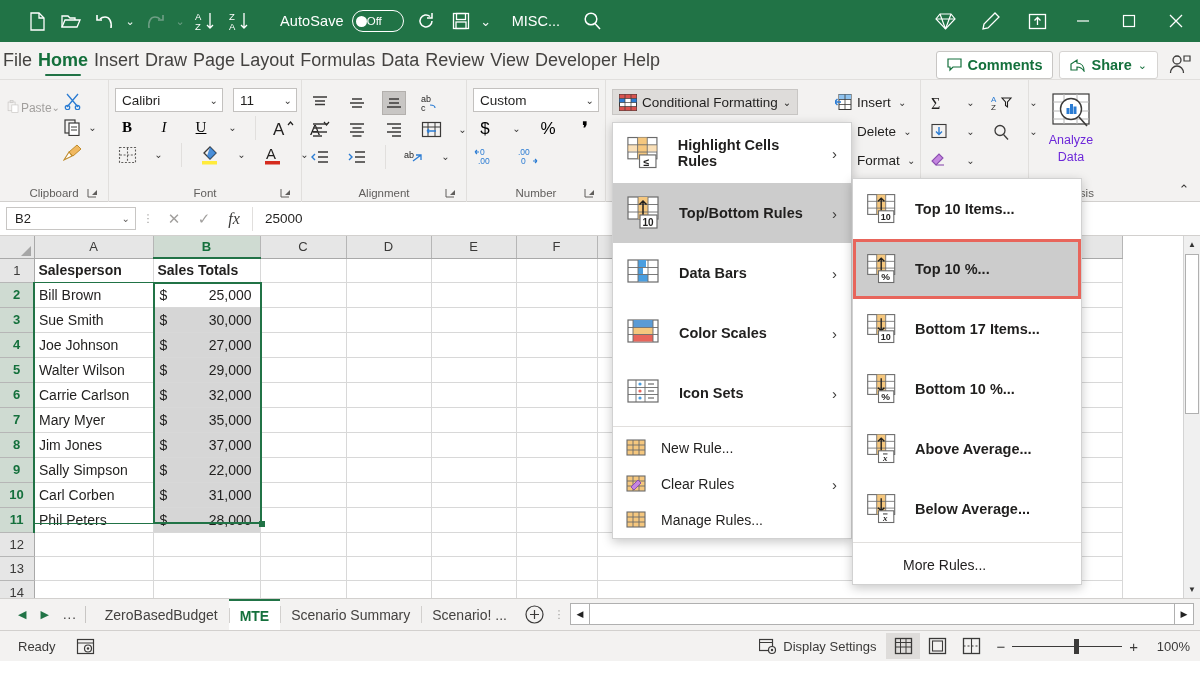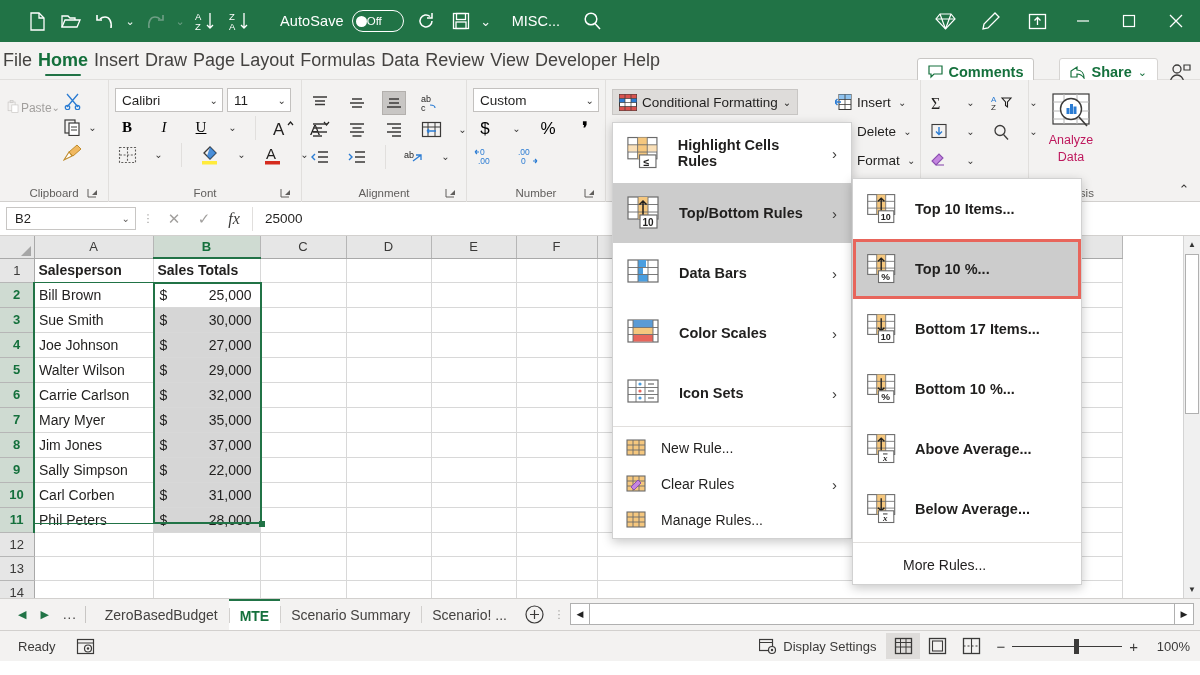--- a/index.html
+++ b/index.html
@@ -47,27 +47,27 @@
   }
   .rtab {
     display: flex; align-items: center; padding: 0 3px; font-size: 18px;
     color: #444240; position: relative; cursor: default;
   }
   .rtab.active { color: #14703c; font-weight: bold; }
   .rtab.active::after {
     content: ""; position: absolute; left: 10px; right: 10px; bottom: 3px;
     height: 2.5px; background: #217346; border-radius: 2px;
   }
-  .tab-right { position: absolute; right: 4px; top: 16px; bottom: 0; display: flex; align-items: flex-start; gap: 6px; }
+  .tab-right { position: absolute; right: 4px; top: 16px; bottom: 0; display: flex; align-items: flex-end; gap: 6px; }
   .pillbtn {
     display: flex; align-items: center; gap: 6px; font-size: 14.5px; font-weight: bold;
     color: #14703c; border: 1px solid #c8c6c4; background: #fff; border-radius: 3px;
     padding: 4px 10px; height: 28px;
   }
-  .pillbtn.plain { border-color: #d6d4d2; margin-left: 19px; }
+  .pillbtn.plain { border-color: #d6d4d2; }
   .icon-only { width: 32px; height: 30px; display: flex; align-items: center; justify-content: center; }
 
   
   .ribbon {
     height: 122px; background: #f3f2f1; position: relative; display: flex;
     border-bottom: 1px solid #d2d0ce;
   }
   .group { position: relative; height: 122px; padding: 5px 6px 0 6px; display:flex; flex-direction: column; }
   .group + .group { border-left: 1px solid #e1dfdd; }
   .group-body { flex: 1; display: flex; align-items: flex-start; }
@@ -100,21 +100,21 @@
     display: flex; align-items: center; gap: 5px; height: 26px; padding: 0 6px;
     font-size: 13.5px; color: #201f1e;
   }
   .bigbtn.active { background: #dedcda; border: 1px solid #c8c6c4; }
   .cellsbtn { display: flex; align-items: center; gap: 5px; height: 26px; padding: 0 4px; font-size: 13.5px; color: #201f1e; }
 
   .analyze {
     width: 72px; display: flex; flex-direction: column; align-items: center; justify-content: flex-start;
     padding-top: 6px;
   }
-  .analyze .lbl { font-size: 12.5px; color: #be185d; line-height: 15px; text-align: center; margin-top: 2px; }
+  .analyze .lbl { font-size: 12.5px; color: #6d28d9; line-height: 15px; text-align: center; margin-top: 2px; }
   .collapse-ribbon { position: absolute; right: 6px; bottom: 2px; width: 20px; height: 20px;
      display:flex; align-items:center; justify-content:center; color:#3b3a39; font-size: 13px;}
 
   
   .formulabar { height: 34px; background: #fff; display: flex; align-items: center; padding: 0 6px; gap: 4px;
     border-bottom: 1px solid #d2d0ce; }
   .namebox {
     width: 130px; height: 23px; border: 1px solid #c8c6c4; background: #fff; display: flex;
     align-items: center; justify-content: space-between; padding: 0 5px 0 8px; font-size: 13px; color: #201f1e;
   }
@@ -397,21 +397,21 @@
         <span>Clipboard</span>
         <svg class="dlg-launcher" viewBox="0 0 14 14">
             <path d="M2 2v8h8" fill="none" stroke="#605e5c" stroke-width="1"></path>
             <path d="M11 3l-5 5h5z" fill="#605e5c"></path>
           </svg>
       </div>
     </div>
 
     <div class="group" style="width:193px">
       <div class="group-body" style="flex-direction:column;padding-top:3px">
-        <div style="display:flex;gap:4px">
+        <div style="display:flex;gap:10px">
           <div class="fontbox" style="width:108px">
             <span>Calibri</span>
             <span style="font-size:10px;color:#3b3a39">⌄</span>
           </div>
           <div class="fontbox" style="width:64px">
             <span>11</span>
             <span style="font-size:10px;color:#3b3a39">⌄</span>
           </div>
         </div>
         <div class="fgrow" style="margin-top:2px">

